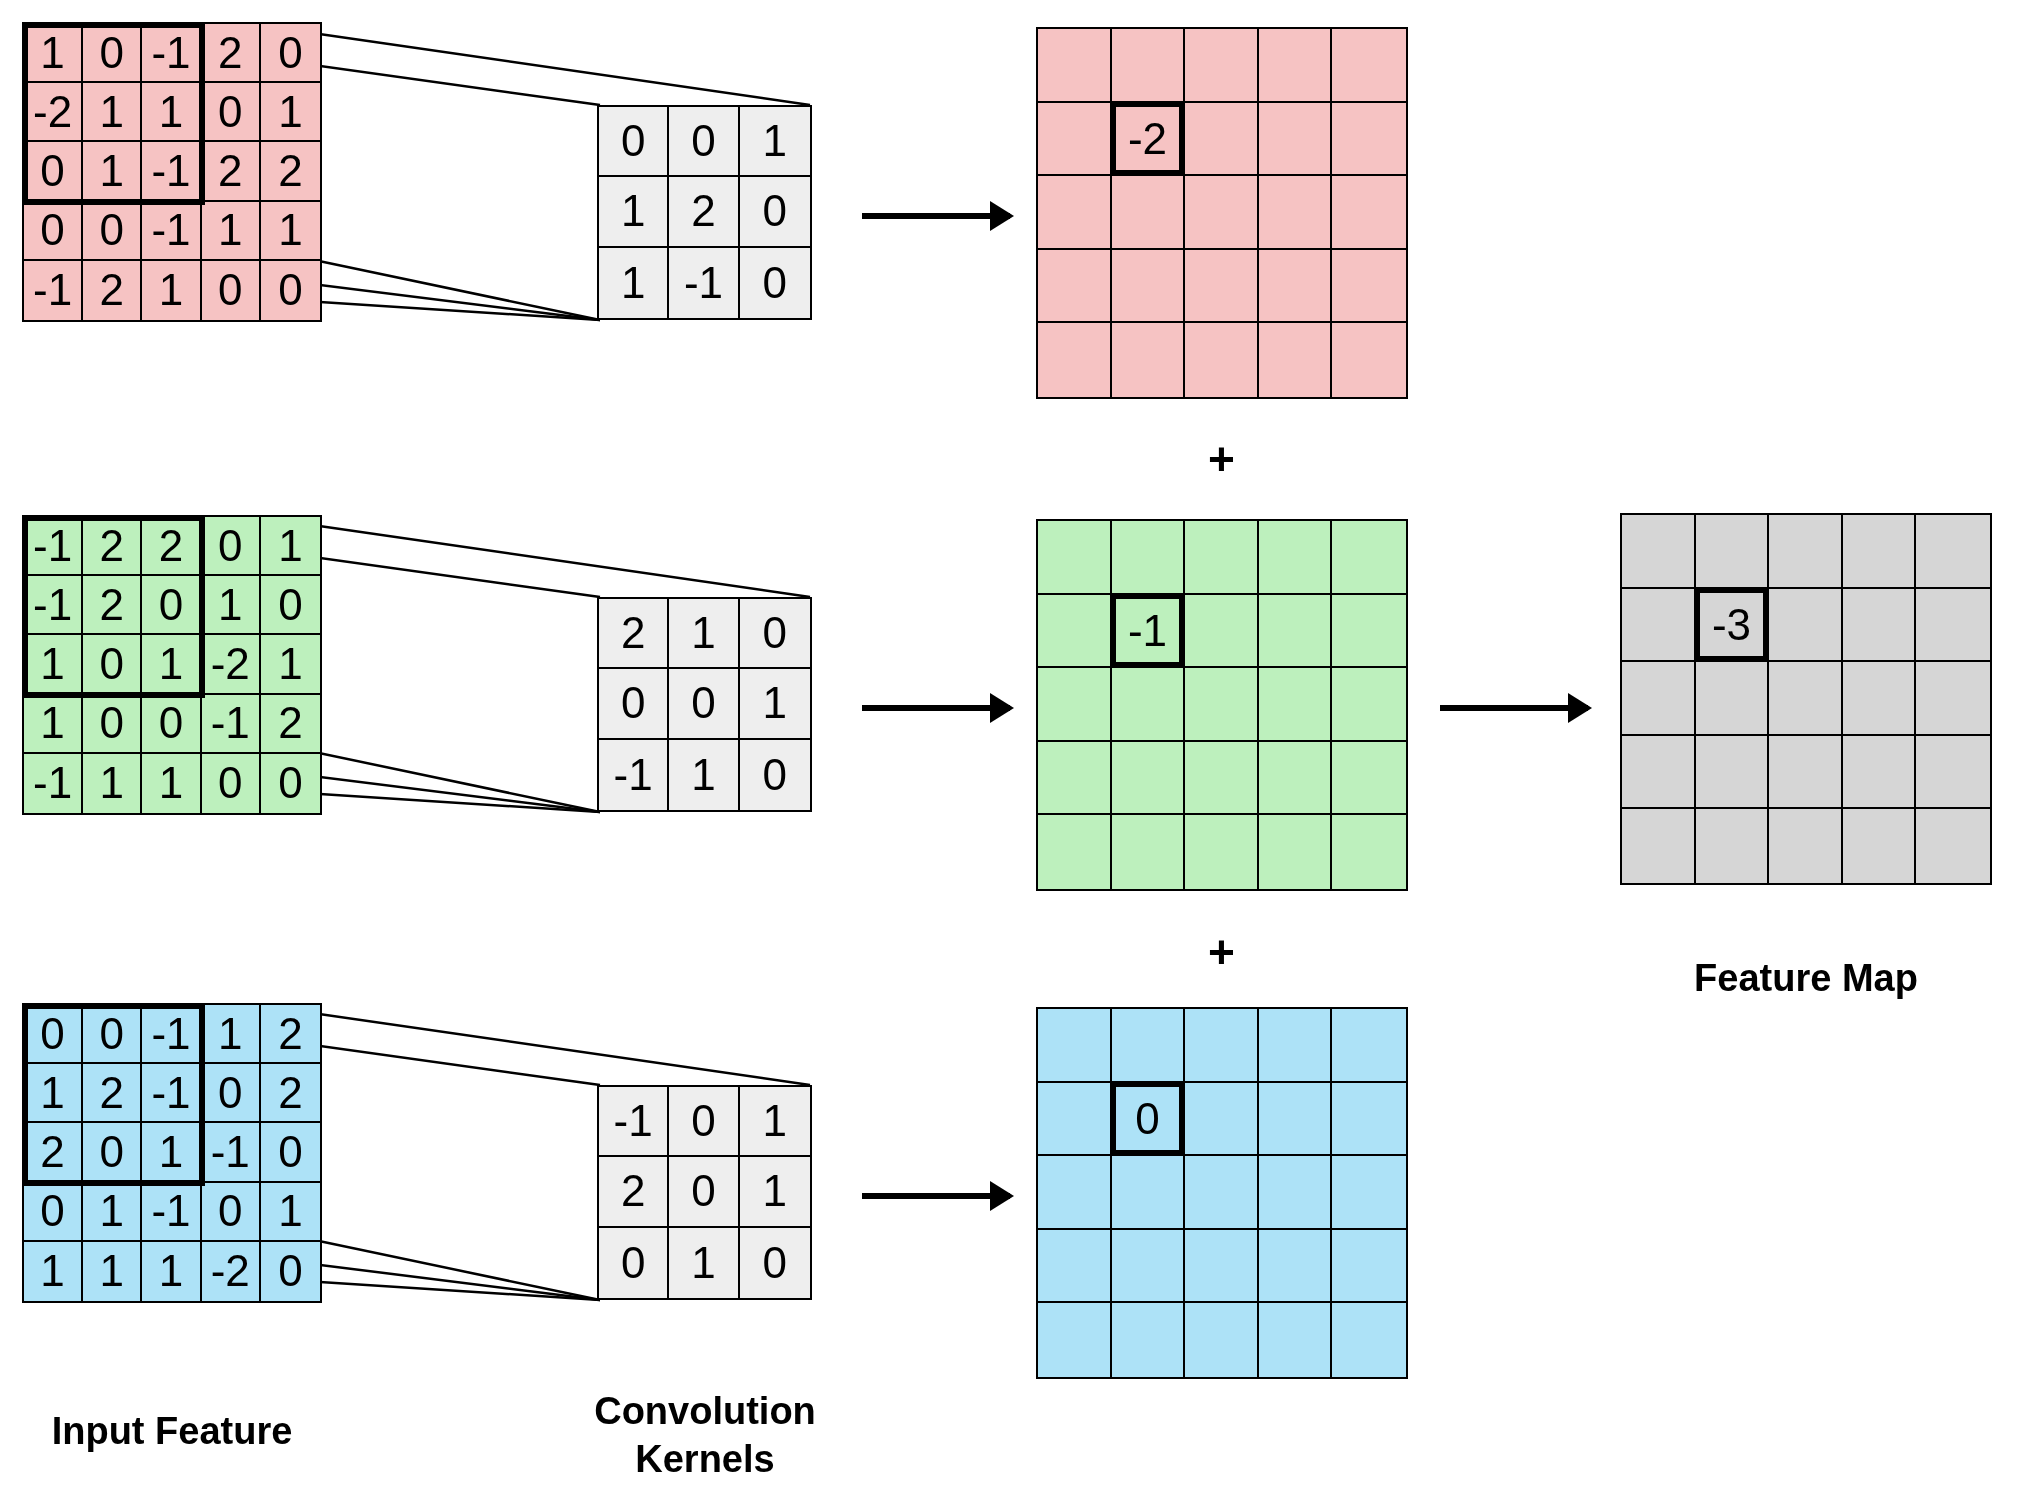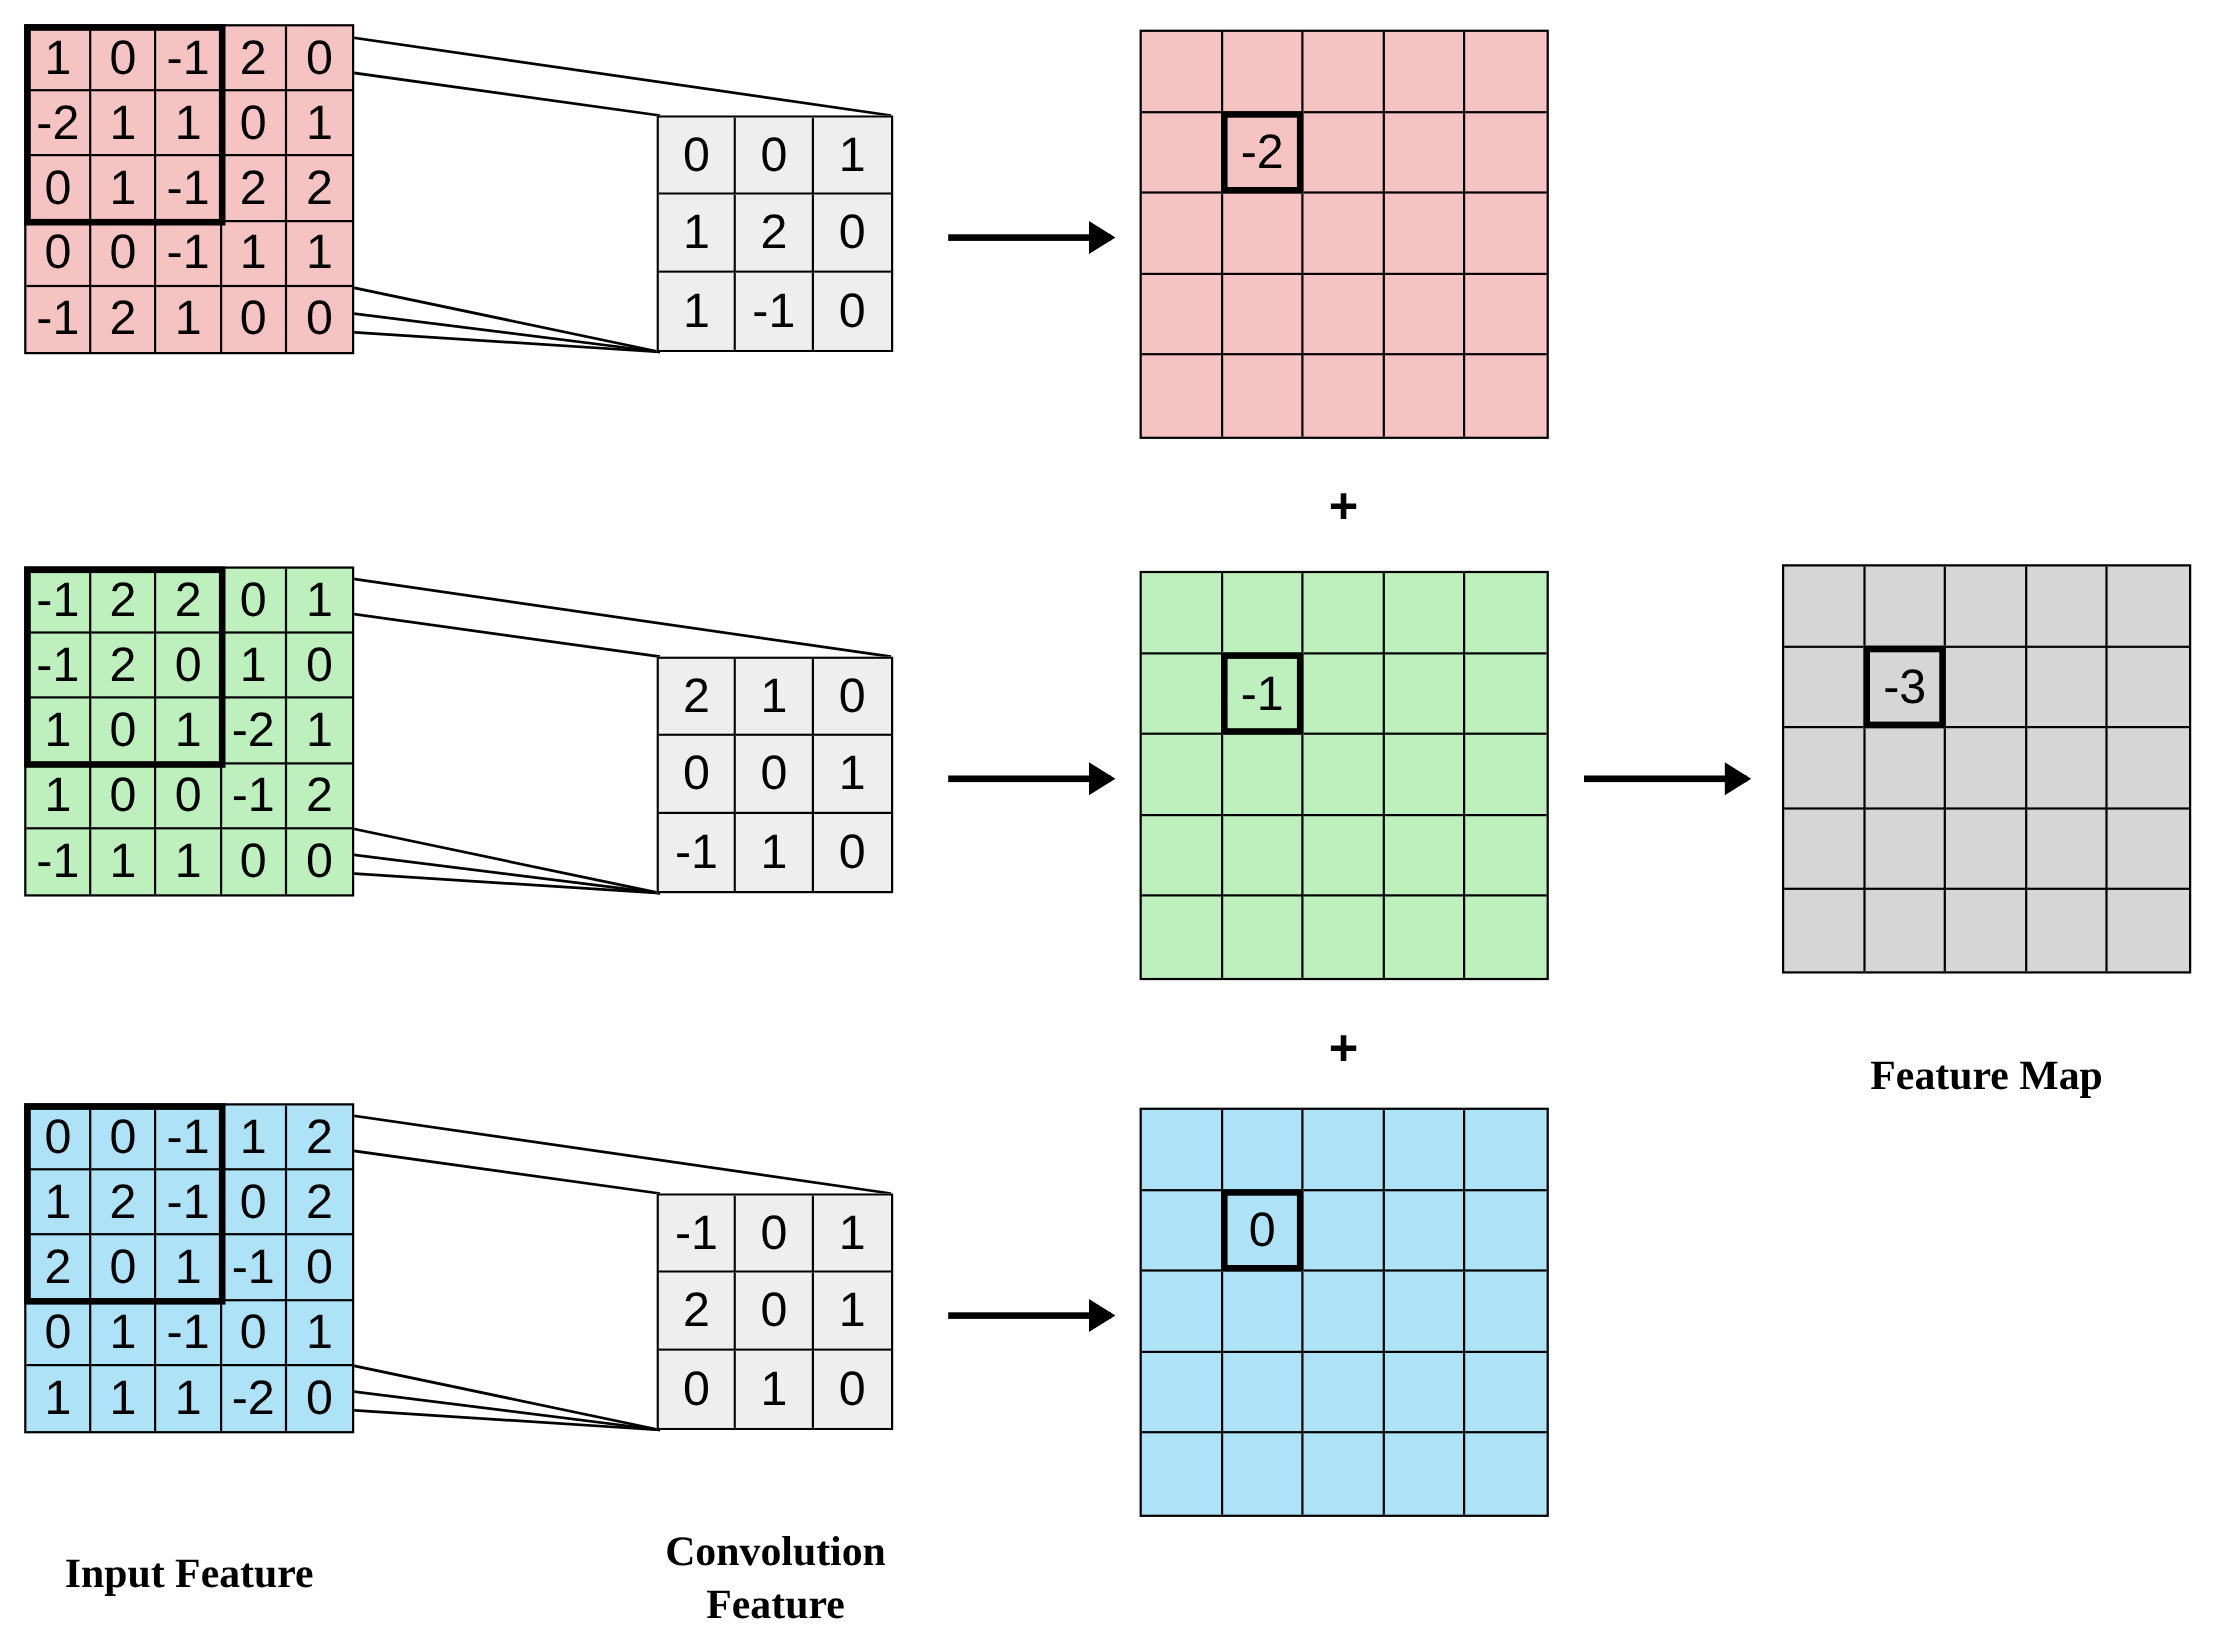--- a/index.html
+++ b/index.html
@@ -135,21 +135,21 @@
     font-family: "Liberation Sans", sans-serif;
   }
 
   
   .caption {
     position: absolute;
     font-size: 38px;
     font-weight: bold;
     color: #000;
     text-align: center;
-    font-family: Liberation Serif, serif;
+    font-family: Liberation Sans, sans-serif;
     line-height: 1.25;
   }
 
   svg.connectors {
     position: absolute;
     left: 0; top: 0;
     width: 2018px;
     height: 1494px;
     pointer-events: none;
   }
@@ -428,15 +428,15 @@
       <div class="cell"></div>
       <div class="cell"></div>
       <div class="cell"></div>
       <div class="cell"></div>
       <div class="cell"></div>
     </div>
   <div class="hl-cell c-blue" style="left:1110px; top:1081px; width:75px; height:75px;">0</div>
 
   <div class="caption" style="left:22px; top:1408px; width:300px;">Input Feature</div>
 
-  <div class="caption" style="left:560px; top:1388px; width:290px;">Convolution Feature</div>
+  <div class="caption" style="left:560px; top:1388px; width:290px;">Convolution Kernels</div>
 
 </div>
 
 </body></html>

